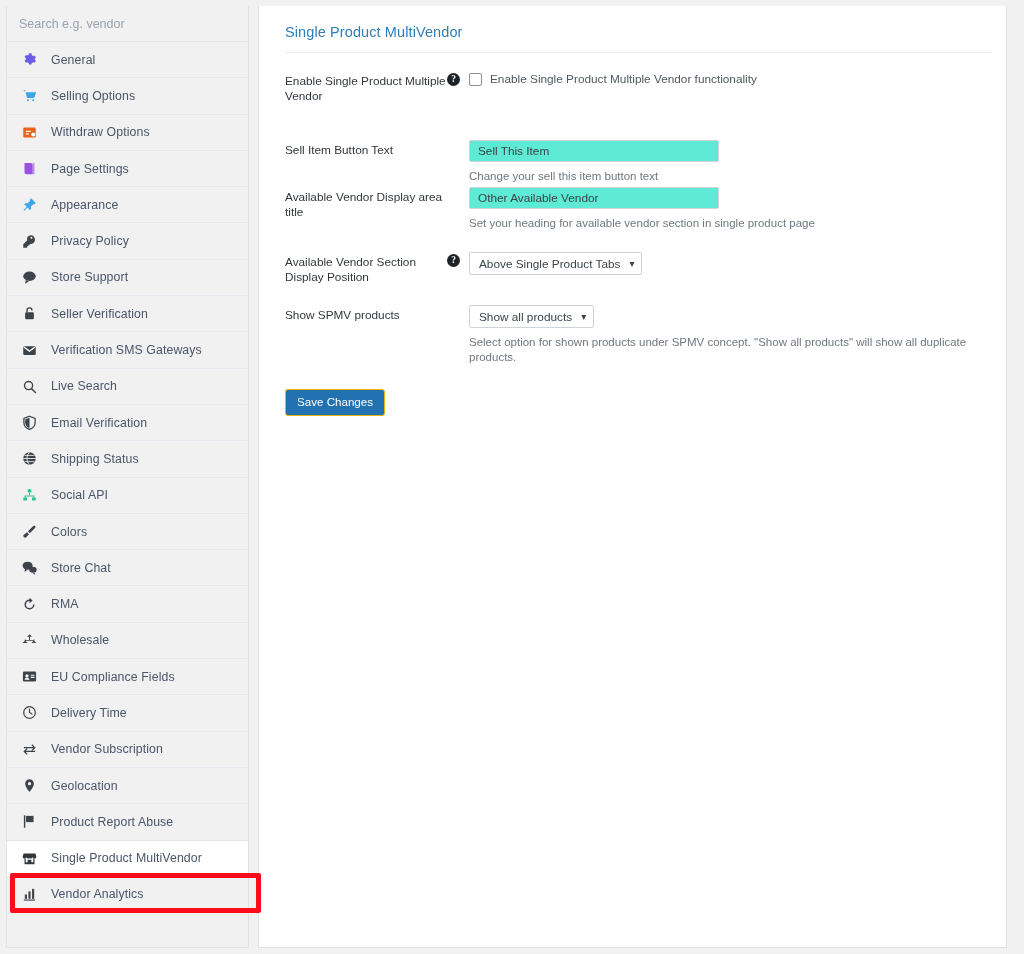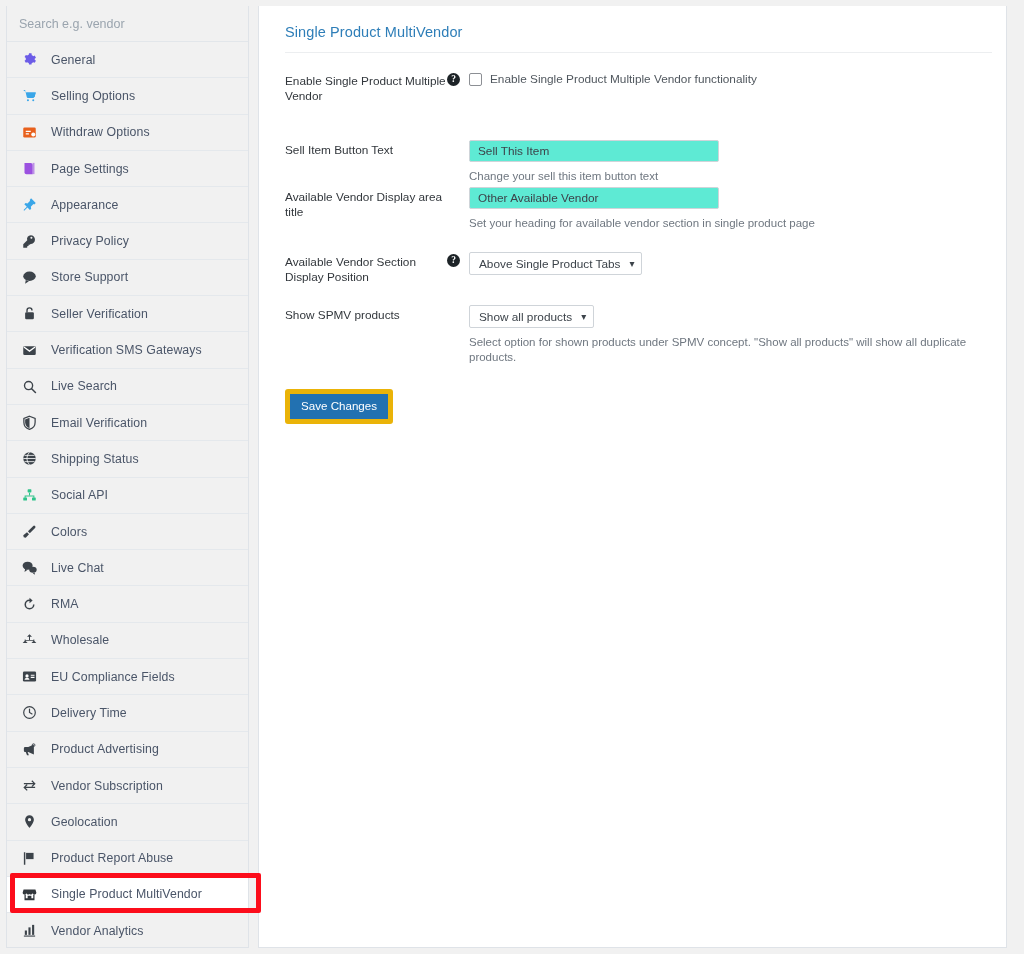--- a/index.html
+++ b/index.html
@@ -204,21 +204,21 @@
     margin-left: 9px;
     font-size: 10px;
     color: #3c434a;
     line-height: 1;
   }
 
   .save-btn {
     margin: 0 0 17px 26px;
     background: #2271b1;
     color: #ffffff;
-    border: 5px solid #eab308;
+    border: 1px solid #eab308;
     border-radius: 3px;
     font-size: 11.6px;
     padding: 5px 11px 6px 11px;
     font-family: "Liberation Sans", sans-serif;
     cursor: pointer;
     line-height: 1.2;
   }
 </style>
 </head>
 <body>
@@ -360,21 +360,21 @@
         </div>
         <div class="nav-item">
           <span class="nav-icon">
             <svg width="15" height="15" viewBox="0 0 24 24" fill="#3c434a">
               <ellipse cx="9" cy="9" rx="8" ry="6.4"></ellipse>
               <path d="M5 14l-1 5 5-3.4z"></path>
               <ellipse cx="17.5" cy="15.5" rx="6" ry="4.8"></ellipse>
               <path d="M20 20l.8 3.4-3.6-2.4z"></path>
             </svg>
           </span>
-          <span class="nav-label">Live Chat</span>
+          <span class="nav-label">Store Chat</span>
         </div>
         <div class="nav-item">
           <span class="nav-icon">
             <svg width="15" height="15" viewBox="0 0 24 24" fill="#3c434a">
               <path d="M12 4a8 8 0 108 8h-2.4A5.6 5.6 0 1112 6.4V10l5-4.6L12 1z"></path>
             </svg>
           </span>
           <span class="nav-label">RMA</span>
         </div>
         <div class="nav-item">
@@ -397,29 +397,20 @@
           <span class="nav-label">EU Compliance Fields</span>
         </div>
         <div class="nav-item">
           <span class="nav-icon">
             <svg width="15" height="15" viewBox="0 0 24 24" fill="none">
               <circle cx="12" cy="12" r="9.3" fill="none" stroke="#3c434a" stroke-width="1.9"></circle>
               <path d="M12 6.5V12l4 2.3" fill="none" stroke="#3c434a" stroke-width="1.9" stroke-linecap="round"></path>
             </svg>
           </span>
           <span class="nav-label">Delivery Time</span>
-        </div>
-        <div class="nav-item">
-          <span class="nav-icon">
-            <svg width="15" height="15" viewBox="0 0 24 24" fill="#3c434a">
-              <path d="M3 10v4a2 2 0 002 2h1l2 5h3l-2-5h1l9 4V4l-9 4H5a2 2 0 00-2 2z"></path>
-              <circle cx="18.5" cy="5" r="2.2" fill="none" stroke="#3c434a" stroke-width="1.4"></circle>
-            </svg>
-          </span>
-          <span class="nav-label">Product Advertising</span>
         </div>
         <div class="nav-item">
           <span class="nav-icon">
             <svg width="15" height="15" viewBox="0 0 24 24" fill="#3c434a">
               <path d="M3 8h15l-3-3 1.4-1.4L21.8 9 16.4 14.4 15 13l3-3H3z"></path>
               <path d="M21 16H6l3 3-1.4 1.4L2.2 15l5.4-5.4L9 11l-3 3h15z"></path>
             </svg>
           </span>
           <span class="nav-label">Vendor Subscription</span>
         </div>

